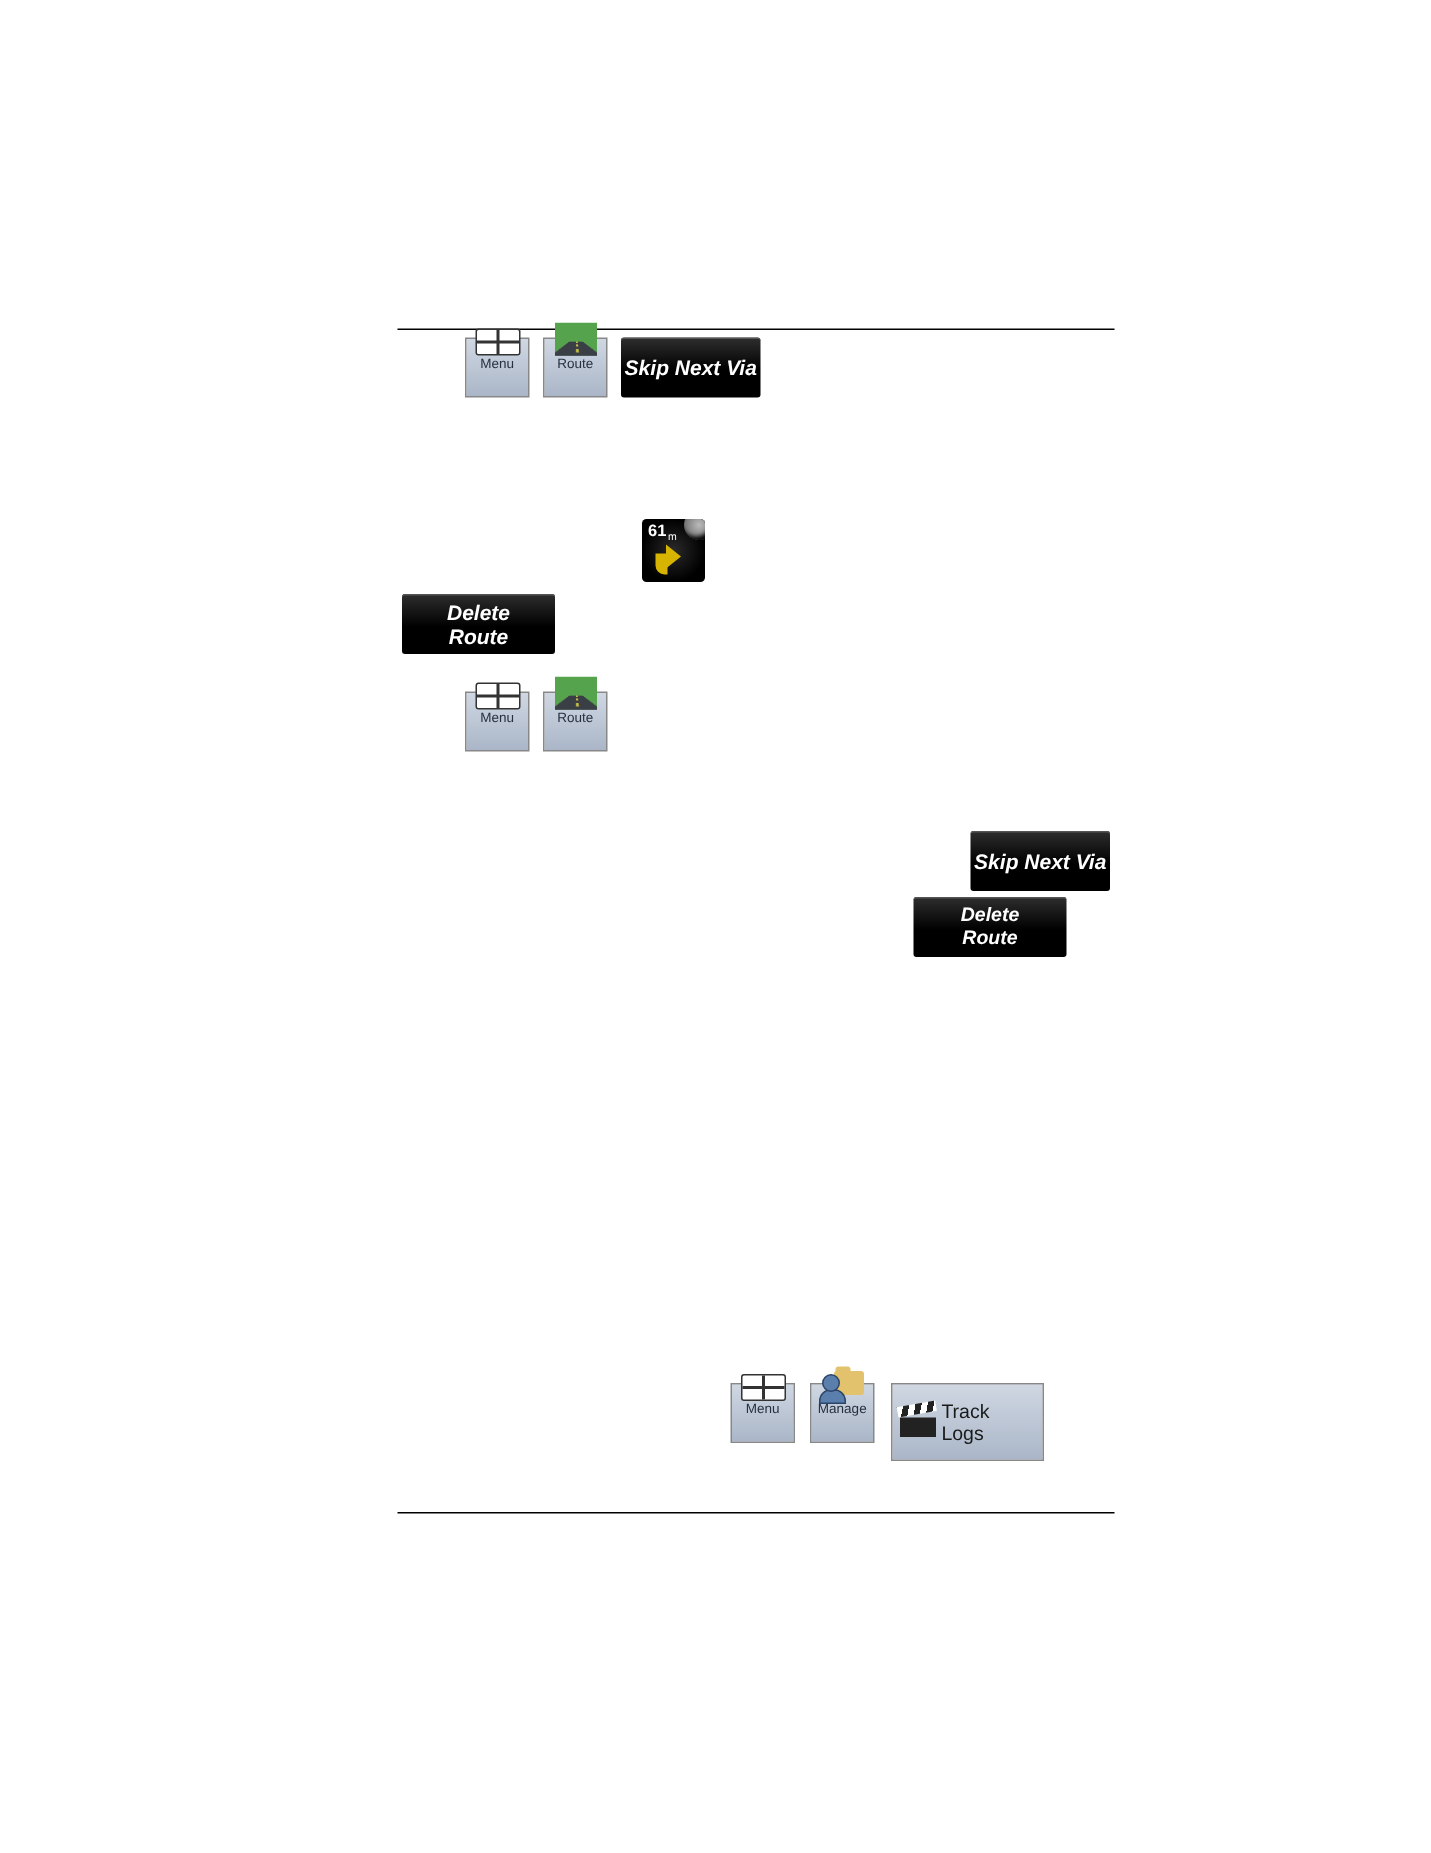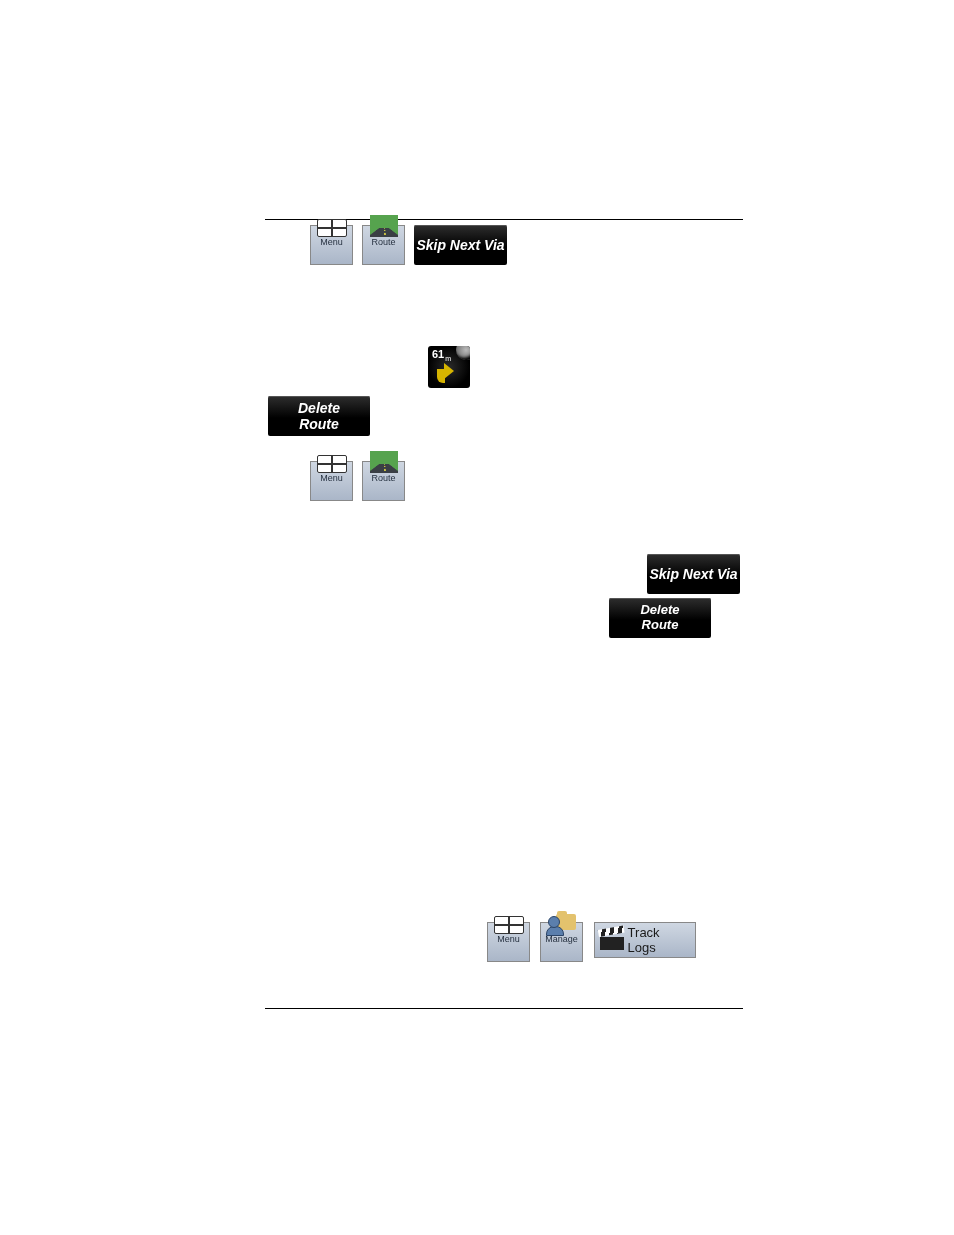--- a/index.html
+++ b/index.html
@@ -90,21 +90,21 @@
     .turn-preview:after{
       content:""; position:absolute; right:-6px; top:-6px; width:20px; height:20px;
       border-radius:50%; background:radial-gradient(circle,#bbb,#555);
       box-shadow:inset -2px -2px 3px #000;
     }
 
     
     .tracklogs-btn{
       position:absolute; display:flex; align-items:center;
       background:linear-gradient(#cfd7e2,#aab6c8);
-      border:1px solid #888; box-sizing:border-box; height:36px;
+      border:1px solid #888; box-sizing:border-box; height:52px;
       font-size:13px; color:#1a1a1a; padding:0 10px 0 5px; gap:6px; cursor:pointer;
     }
     .clapper{ width:24px; height:20px; position:relative; }
     .clapper .board{ position:absolute; left:0; bottom:0; width:24px; height:13px; background:#222; }
     .clapper .sticks{
       position:absolute; left:-1px; top:0; width:26px; height:7px;
       background:repeating-linear-gradient(110deg,#fff 0 4px,#222 4px 8px);
       transform:rotate(-10deg); transform-origin:left bottom;
     }
 

